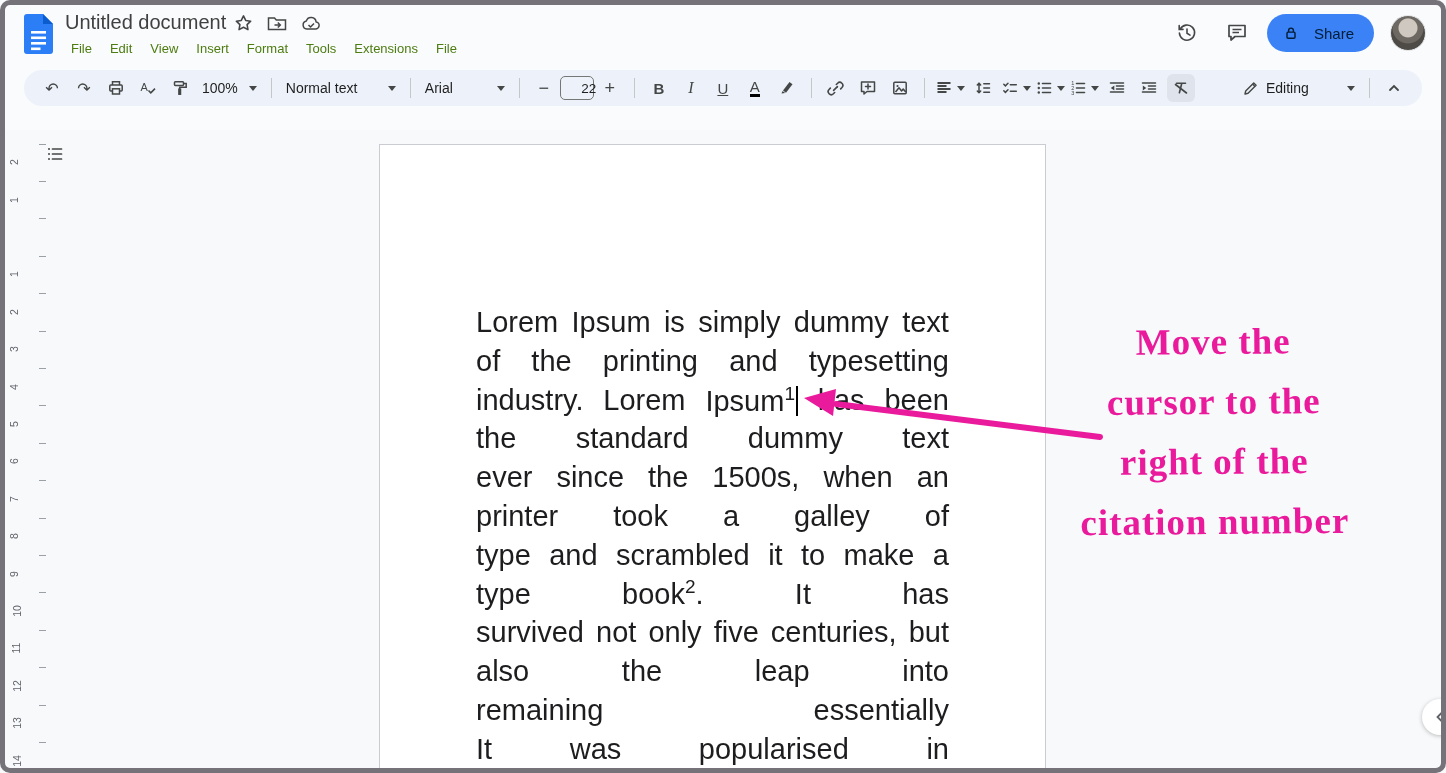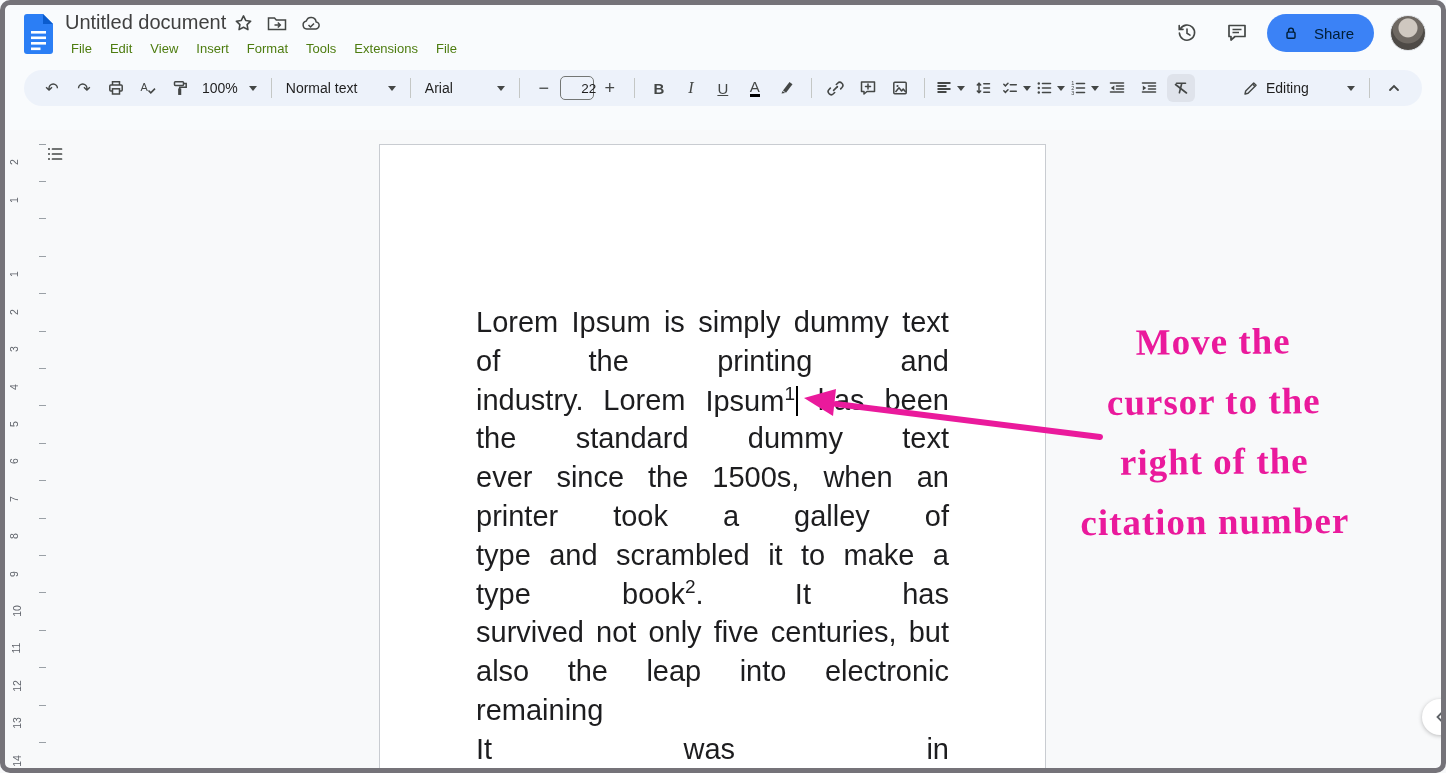--- a/index.html
+++ b/index.html
@@ -384,20 +384,21 @@
             <span class="w">is</span>
             <span class="w">simply</span>
             <span class="w">dummy</span>
             <span class="w">text</span>
           </div>
           <div class="text-line">
             <span class="w">of</span>
             <span class="w">the</span>
             <span class="w">printing</span>
             <span class="w">and</span>
+            <span class="w">typesetting</span>
           </div>
           <div class="text-line">
             <span class="w">industry.</span>
             <span class="w">Lorem</span>
             <span class="w">Ipsum<span class="sup">1</span><span class="caret"></span></span>
             <span class="w">has</span>
             <span class="w">been</span>
           </div>
           <div class="text-line">
             <span class="w">the</span>
@@ -441,28 +442,29 @@
             <span class="w">only</span>
             <span class="w">five</span>
             <span class="w">centuries,</span>
             <span class="w">but</span>
           </div>
           <div class="text-line">
             <span class="w">also</span>
             <span class="w">the</span>
             <span class="w">leap</span>
             <span class="w">into</span>
-            <span class="w">electronic</span>
           </div>
           <div class="text-line">
             <span class="w">remaining</span>
+            <span class="w">essentially</span>
           </div>
           <div class="text-line">
             <span class="w">It</span>
             <span class="w">was</span>
+            <span class="w">popularised</span>
             <span class="w">in</span>
           </div>
         </div>
     </div>
 
     <div class="annot" style="color: rgb(234, 26, 156);">
         <div>Move the</div>
         <div>cursor to the</div>
         <div>right of the</div>
         <div>citation number</div>

